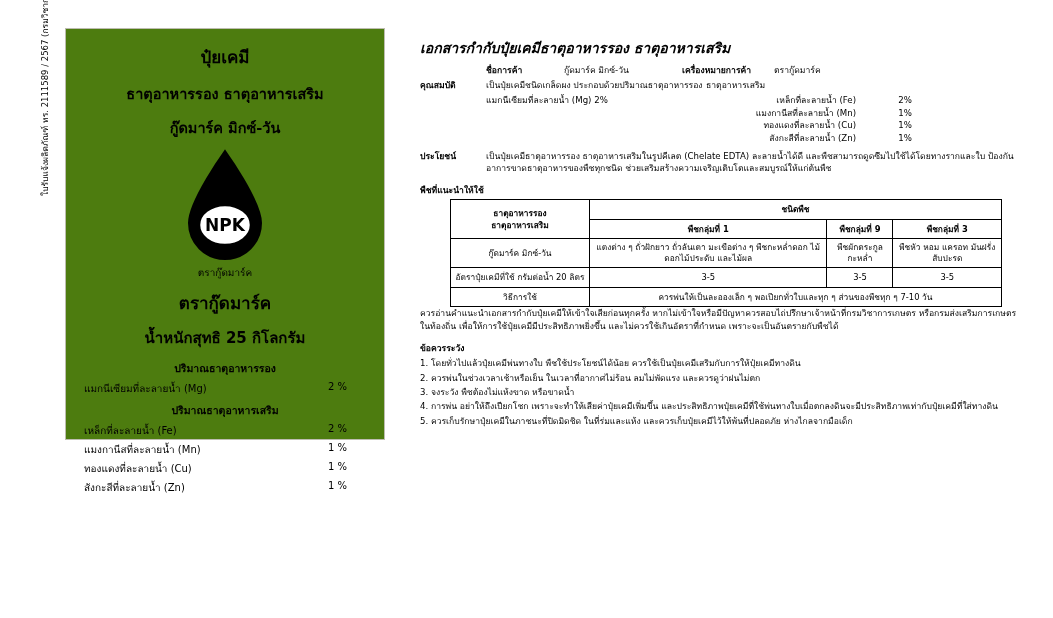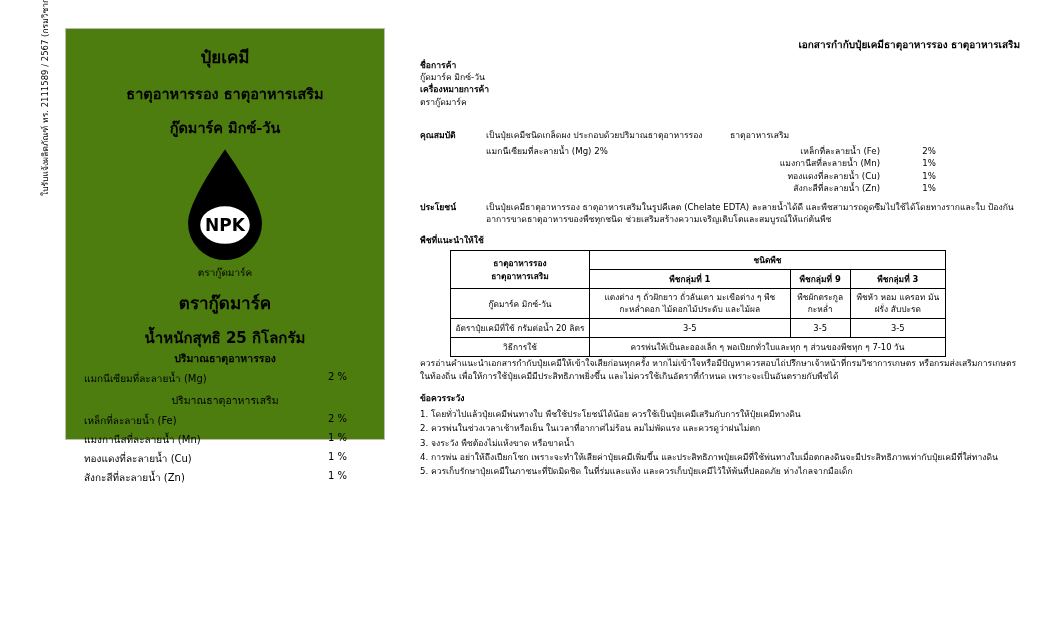--- a/index.html
+++ b/index.html
@@ -28,51 +28,51 @@
   }
   .lbl-sub2{
     text-align:center;font-size:14.5px;font-weight:bold;margin-top:11px;
   }
   
   #npk-logo{width:100%;height:118px;position:relative;margin-top:6px;}
   #npk-logo svg{display:block;margin:0 auto;}
   .lbl-brand-small{text-align:center;font-size:10px;margin-top:2px;}
   .lbl-brand-big{text-align:center;font-size:17px;font-weight:bold;margin-top:9px;}
   .lbl-weight{text-align:center;font-size:15px;font-weight:bold;margin-top:10px;}
-  .lbl-section{text-align:center;font-size:10.5px;font-weight:bold;}
-  .lbl-section2{text-align:center;font-size:10.5px;font-weight:normal;margin-top:6px;}
+  .lbl-section{text-align:center;font-size:10.5px;font-weight:bold;margin-top:10px;}
+  .lbl-section2{text-align:center;font-size:10.5px;font-weight:bold;margin-top:6px;}
   .nutrient-row{
     display:flex;font-size:10px;margin-top:4px;padding:0 22px 0 18px;
   }
   .nutrient-row .nm{flex:1;}
   .nutrient-row .vl{width:34px;text-align:left;}
   
   #right-panel{
     position:absolute;left:420px;top:38px;width:600px;
     font-size:8.6px;line-height:1.45;
   }
-  #doc-title{text-align:right;font-weight:bold;font-size:10px;margin-bottom:6px;}
-  .hdr-row{display:flex;margin-bottom:21px;flex-direction:column;}
+  #doc-title{text-align:left;font-weight:bold;font-size:14px;margin-bottom:6px;font-style:italic;}
+  .hdr-row{display:flex;margin-bottom:2px;}
   .hdr-row .c1{width:66px;}
   .hdr-row .c2{width:78px;font-weight:bold;}
   .hdr-row .c3{width:118px;}
   .hdr-row .c4{width:92px;font-weight:bold;}
   .hdr-row .c5{width:120px;}
   .blk{display:flex;margin-bottom:2px;}
   .blk .lead{width:66px;font-weight:bold;flex:none;}
   .blk .body{flex:1;}
   .two-col{display:flex;}
-  .two-col .left{width:244px;}
+  .two-col .left{width:220px;}
   .two-col .right{flex:1;}
   .minor-row{display:flex;justify-content:flex-start;}
   .minor-row .n{width:150px;text-align:right;}
   .minor-row .v{width:40px;text-align:right;padding-left:16px;}
   .sec-head{font-weight:bold;margin-top:9px;margin-bottom:3px;}
   table.crop{
-    border-collapse:collapse;width:496px;margin-left:30px;font-size:8.4px;
+    border-collapse:collapse;width:552px;margin-left:30px;font-size:8.4px;
   }
   table.crop td,table.crop th{
     border:1px solid #000;padding:3px 4px;text-align:center;vertical-align:middle;
     font-weight:normal;
   }
   table.crop th{font-weight:bold;}
   .tblnote{line-height:1.35;}
   .para{margin-top:0;line-height:1.5;}
   .warn-item{margin-top:2px;line-height:1.45;}
 </style>

